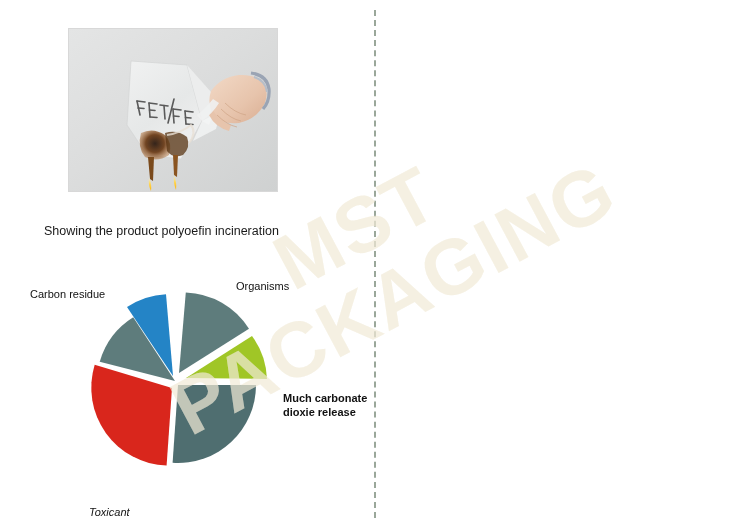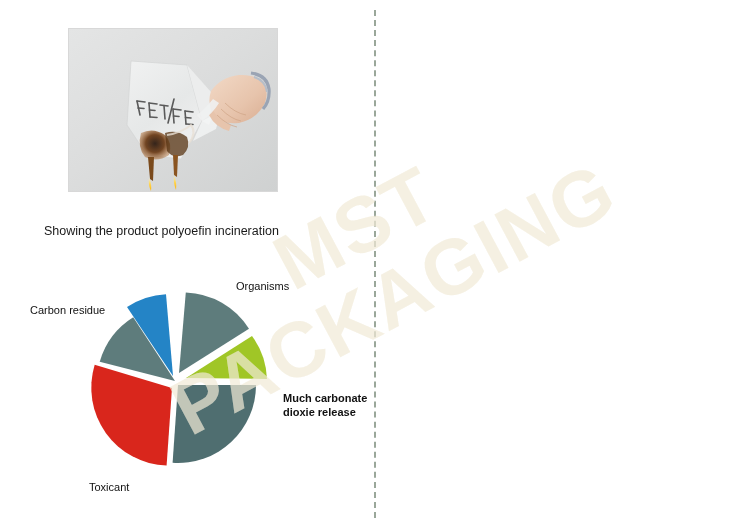--- a/index.html
+++ b/index.html
@@ -86,24 +86,24 @@
   .pie-label {
     position: absolute;
     font-size: 11px;
     line-height: 13.5px;
     color: #111111;
     z-index: 6;
     white-space: pre-line;
   }
 
   
-  #lbl-l-carbon    { left: 30px;  top: 288px; margin-top: 16px; }
+  #lbl-l-carbon    { left: 30px;  top: 288px; }
   #lbl-l-organisms { left: 236px; top: 280px; }
   #lbl-l-co2       { left: 283px; top: 392px; width: 86px; font-weight: bold; }
-  #lbl-l-toxicant  { left: 89px;  top: 481px; }
+  #lbl-l-toxicant  { left: 89px;  top: 506px; font-style: italic; }
 </style>
 </head>
 <body>
 
 <svg id="watermark" viewBox="0 0 750 528">
   <g transform="rotate(-28 375 264)" opacity="0.55">
     <text class="wm-text" x="375" y="250" text-anchor="middle" fill="#eef3e0">MST</text>
     <text class="wm-text" x="375" y="330" text-anchor="middle" fill="#eef3e0">PACKAGING</text>
   </g>
   <g transform="rotate(-28 375 264)" opacity="0.35">

